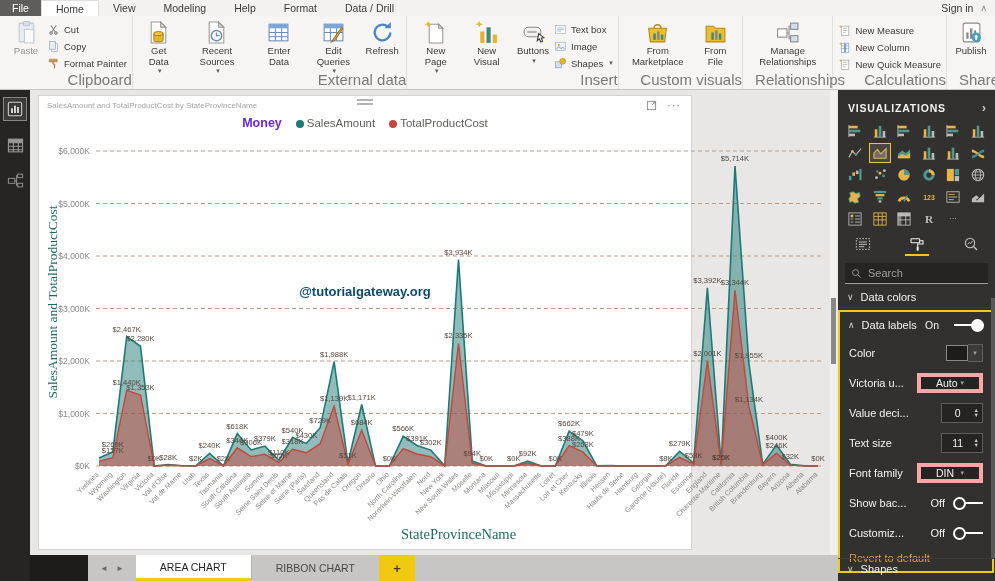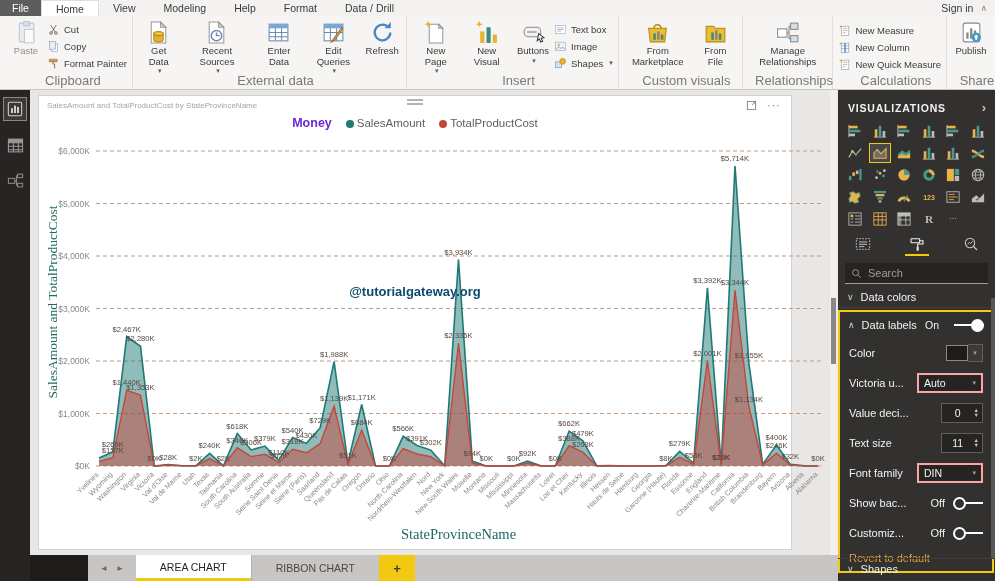--- a/index.html
+++ b/index.html
@@ -7,39 +7,39 @@
        font-family:"Liberation Sans",sans-serif;-webkit-font-smoothing:antialiased;}
   
   .titlebar{position:absolute;left:0;top:0;width:995px;height:16px;background:#f3f2f1;display:flex;align-items:stretch;font-size:10.5px;color:#3b3a39;}
   .ftab{background:#5f5d5b;color:#fff;padding:0 12px;display:flex;align-items:center;}
   .rtab{padding:0 14px;display:flex;align-items:center;}
   .rtab.active{background:#fff;border:1px solid #e0dedd;border-bottom:none;}
   .tb-right{margin-left:auto;display:flex;align-items:center;gap:7px;padding-right:8px;color:#3b3a39;}
   
   .ribbon{position:absolute;left:0;top:16px;width:995px;height:74px;background:#f6f5f4;border-bottom:1px solid #c9c7c5;display:flex;padding-left:2px;box-sizing:border-box;}
   .rgroup{position:relative;border-right:1px solid #e1dfdd;padding:3px 5px 13px 5px;display:flex;gap:2px;align-items:flex-start;}
-  .glabel{position:absolute;bottom:1px;left:12px;right:0;text-align:center;font-size:13px;color:#7a7977;}
+  .glabel{position:absolute;bottom:1px;left:12px;right:0;text-align:right;font-size:15px;color:#7a7977;}
   .bb{display:flex;flex-direction:column;align-items:center;text-align:center;font-size:9.5px;line-height:1.12;color:#3b3a39;padding:1px 2px;min-width:34px;}
   .bb .ric{width:25px;height:25px;margin-bottom:1px;}
   .stack{display:flex;flex-direction:column;justify-content:flex-start;gap:1px;}
   .sr{display:flex;align-items:center;gap:4px;font-size:9.5px;color:#3b3a39;height:16px;white-space:nowrap;}
   .sr .ric{width:13px;height:13px;}
   .ric{display:inline-block;}
   .ric svg{width:100%;height:100%;display:block;}
   .caret::after{content:"▾";font-size:7px;color:#605e5c;margin-left:2px;}
   .grayed{opacity:.55;}
   
   .left-rail{position:absolute;left:0;top:90px;width:30px;bottom:0;background:#262524;display:flex;flex-direction:column;align-items:center;padding-top:7px;gap:13px;box-sizing:border-box;}
   .railbtn{width:22px;height:22px;display:flex;align-items:center;justify-content:center;}
   .railbtn.sel{border:1px solid #8a8886;background:#3b3a39;}
   
   .canvas{position:absolute;left:30px;top:90px;width:808px;height:465px;background:#e8e7e5;}
   .vscroll{position:absolute;right:1px;top:0;width:7px;bottom:0;background:#f1f0ef;}
   .vscroll .thumb{position:absolute;top:208px;left:1px;width:5px;height:66px;background:#8a8886;}
-  .vcard{position:absolute;left:8px;top:5px;width:754px;height:455px;background:#fff;border:1px solid #d4d2d0;box-sizing:border-box;}
+  .vcard{position:absolute;left:8px;top:5px;width:654px;height:455px;background:#fff;border:1px solid #d4d2d0;box-sizing:border-box;}
   .vtitle{position:absolute;left:8px;top:5px;font-size:8px;color:#a6a4a2;}
   .grip{position:absolute;left:50%;top:3px;width:16px;margin-left:-8px;}
   .grip div{height:2px;background:#b5b3b1;margin-bottom:2px;}
   .vicons{position:absolute;right:10px;top:3px;display:flex;gap:10px;align-items:center;color:#8a8886;}
   .legend{position:absolute;left:0;right:0;top:20px;display:flex;justify-content:center;align-items:center;gap:14px;font-size:11.5px;color:#605e5c;}
   .legend .ltitle{font-weight:bold;color:#6d28d9;font-size:12.5px;}
   .legend .dot{display:inline-block;width:8px;height:8px;border-radius:50%;margin-right:3px;vertical-align:-1px;}
   .yaxis-title{position:absolute;left:-136px;top:198px;width:300px;text-align:center;transform:rotate(-90deg);
     font-family:"Liberation Serif",serif;font-size:13.5px;color:#1c6b60;}
   .xaxis-title{position:absolute;left:57px;width:725px;top:430px;text-align:center;font-family:"Liberation Serif",serif;font-size:14.5px;color:#1c6b60;}
@@ -64,21 +64,21 @@
   .chev{font-size:9px;color:#d2d0ce;}
   .dl-box{border:2px solid #f2c811;margin:2px 0 0 0;box-sizing:border-box;width:156px;background:#323130;}
   .dl-head{height:26px;display:flex;align-items:center;gap:7px;padding:0 8px;font-size:11px;}
   .dl-head .state{margin-left:auto;font-size:10.5px;}
   .prow{height:30px;display:flex;align-items:center;justify-content:space-between;padding:0 9px;font-size:11px;}
   .tgl{position:relative;width:30px;height:13px;margin-left:8px;}
   .tgl .bar{position:absolute;top:5.5px;left:0;right:0;height:2px;background:#fff;}
   .tgl.on .knob{position:absolute;right:0;top:0;width:13px;height:13px;border-radius:50%;background:#fff;}
   .tgl.off .knob{position:absolute;left:0;top:0;width:9px;height:9px;border-radius:50%;background:#323130;border:2px solid #fff;}
   .tgl.off .bar{left:12px;}
-  .dd{width:66px;height:20px;background:#252423;border:2px solid #fca5a5;display:flex;align-items:center;font-size:10.5px;color:#f3f2f1;padding:0 5px;box-sizing:border-box;justify-content:space-between;}
+  .dd{width:66px;height:20px;background:#252423;border:4px solid #fca5a5;display:flex;align-items:center;font-size:10.5px;color:#f3f2f1;padding:0 15px;box-sizing:border-box;justify-content:space-between;}
   .dd .dc{color:#a19f9d;font-size:7px;}
   .stepper{width:42px;height:20px;background:#252423;border:1px solid #605e5c;display:flex;align-items:center;box-sizing:border-box;font-size:10.5px;}
   .stepper .num{flex:1;text-align:center;}
   .arrows{display:flex;flex-direction:column;font-size:5.5px;color:#c8c6c4;line-height:1;padding-right:3px;}
   .swatch-wrap{display:flex;align-items:center;}
   .swatch{width:20px;height:14px;background:#1d1c1b;border:1px solid #8a8886;}
   .swatch-dd{width:14px;height:16px;display:flex;align-items:center;justify-content:center;color:#a19f9d;font-size:7px;border:1px solid #605e5c;border-left:none;background:#3b3a39;}
   .revert{padding:4px 9px 7px 9px;font-size:11px;color:#dfa23a;}
   .vp-shapes{position:absolute;bottom:2px;left:0;right:0;height:20px;display:flex;align-items:center;gap:7px;padding:0 9px;font-size:11px;border-top:1px solid #3d3c3a;}
   .pane-scroll{position:absolute;right:0;top:208px;width:4px;height:260px;background:#5a5856;}

